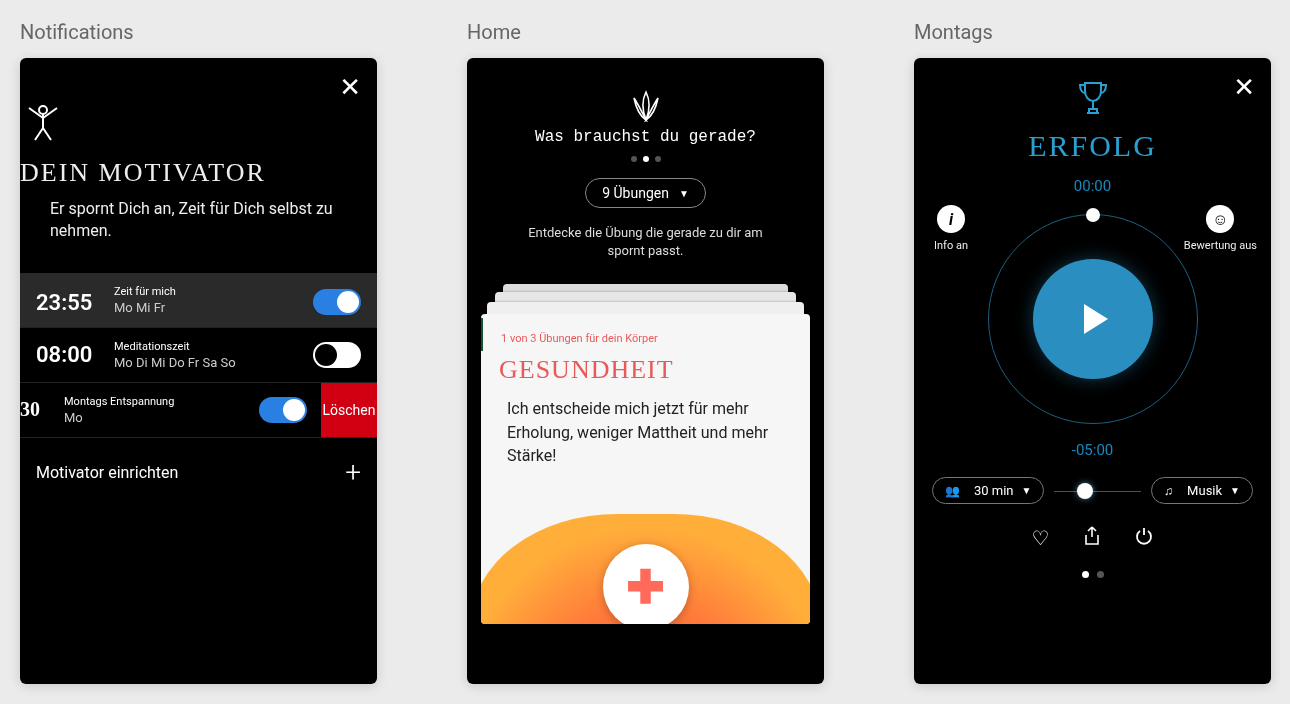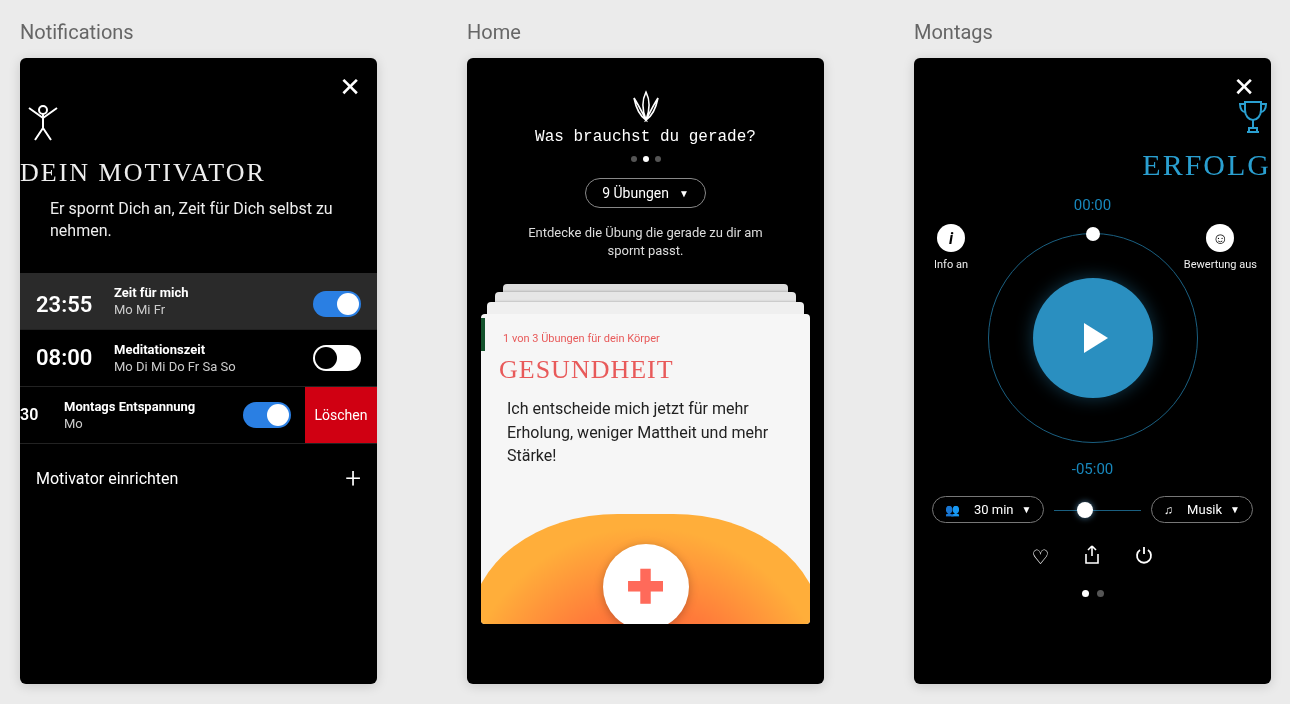--- a/index.html
+++ b/index.html
@@ -49,37 +49,37 @@
     display: flex;
     align-items: center;
     padding: 12px 16px;
     border-bottom: 1px solid #222;
     background:#000;
     gap:14px;
   }
   .reminder.active { background:#2a2a2a;align-items:flex-end; }
   .reminder .time { font-size: 22px; font-weight:600; width:64px; }
   .reminder .info { flex:1; }
-  .reminder .info .name { font-size:13px; font-weight:700; }
+  .reminder .info .name { font-size:11px; font-weight:400; }
   .reminder .info .days { font-size:13px; color:#ccc; margin-top:2px; }
   .toggle {
     width:48px; height:26px; border-radius:13px; position:relative; cursor:pointer;
   }
   .toggle .knob {
     position:absolute; top:2px; width:22px; height:22px; border-radius:50%; background:#fff;
   }
   .toggle.on { background:#2A7FE3; }
   .toggle.on .knob { right:2px; }
   .toggle.off { background:#fff; }
   .toggle.off .knob { background:#000; left:2px; }
   .reminder.swiped { padding-left:0; }
-  .reminder.swiped .time-cut { font-size:16px; font-weight:600; width:30px; overflow:hidden; white-space:nowrap; }
+  .reminder.swiped .time-cut { font-size:20px; font-weight:600; width:30px; overflow:hidden; white-space:nowrap;font-family:Liberation Serif, serif; }
   .delete-btn {
     background:#d00012; color:#fff; display:flex; align-items:center; justify-content:center;
-    width:72px; align-self:stretch; margin:-12px -16px -12px 0; font-size:14px; cursor:pointer;
+    width:56px; align-self:stretch; margin:-12px -16px -12px 0; font-size:14px; cursor:pointer;
   }
   .add-row {
     display:flex; justify-content:space-between; align-items:center;
     padding:18px 16px; font-size:16px;
   }
   .add-plus { font-size:28px; font-weight:300; cursor:pointer; }
   
   .home-head { text-align:center; padding-top:30px; }
   .lotus { display:inline-block; }
   .home-q { font-family: Liberation Mono, monospace; font-size:16px; margin-top:0; }
@@ -99,39 +99,39 @@
     box-shadow:0 -1px 2px rgba(0,0,0,.15);
   }
   .l1{ top:0; height:14px; margin:0 22px; background:#dcdcdc;}
   .l2{ top:8px; height:18px; margin:0 14px; background:#e6e6e6;}
   .l3{ top:18px; height:20px; margin:0 6px; background:#efefef;}
   .card-main {
     position:absolute; top:30px; left:0; right:0; bottom:0;
     background:#f6f6f6; border-radius:4px; overflow:hidden;
     display:flex; flex-direction:column;
   }
-  .card-tag { color:#e85a5a; font-size:11px; padding:14px 18px 6px; border-left:4px solid #14532d; margin-top:4px;}
+  .card-tag { color:#e85a5a; font-size:11px; padding:14px 18px 6px; border-left:2px solid #14532d; margin-top:4px;}
   .card-cat { color:#e85a5a; font-family:Georgia,serif; font-size:26px; padding:4px 18px; letter-spacing:1px;}
   .card-body { color:#222; font-size:16px; padding:8px 26px; line-height:1.45; }
   .card-sun {
     margin-top:auto; height:110px; position:relative;
     background: radial-gradient(circle at 50% 180%, #ff5a3c 0%, #ff7a3a 40%, #ffae3a 70%);
     border-radius:160px 160px 0 0 / 120px 120px 0 0;
     margin-left:-10px; margin-right:-10px;
   }
   .card-fab {
     position:absolute; left:50%; transform:translateX(-50%);
     bottom:-6px; width:86px; height:86px; border-radius:50%; background:#fff;
     display:flex; align-items:center; justify-content:center;
     box-shadow:0 2px 10px rgba(0,0,0,.25);
   }
   .plus-med { color:#ff6a5a; font-size:46px; font-weight:900; }
   .stack-handle { position:absolute; left:3px; width:4px; background:#888; border-radius:2px; }
   
-  .player-head { text-align:right; padding-top:38px; }
+  .player-head { text-align:center; padding-top:19px; }
   .trophy { color:#2A9FD0; display:inline-block; }
   .player-title { color:#2A9FD0; font-family:Georgia,serif; font-size:30px; letter-spacing:2px; margin-top:6px; }
   .player-time { color:#1888bd; font-size:15px; text-align:center; margin-top:14px; }
   .player-ring-area { position:relative; height:240px; margin-top:4px; }
   .ring-outer {
     position:absolute; left:50%; top:50%; transform:translate(-50%,-50%);
     width:210px; height:210px; border:1px solid #1a5f80; border-radius:50%;
   }
   .ring-knob {
     position:absolute; top:-7px; left:50%; transform:translateX(-50%);

